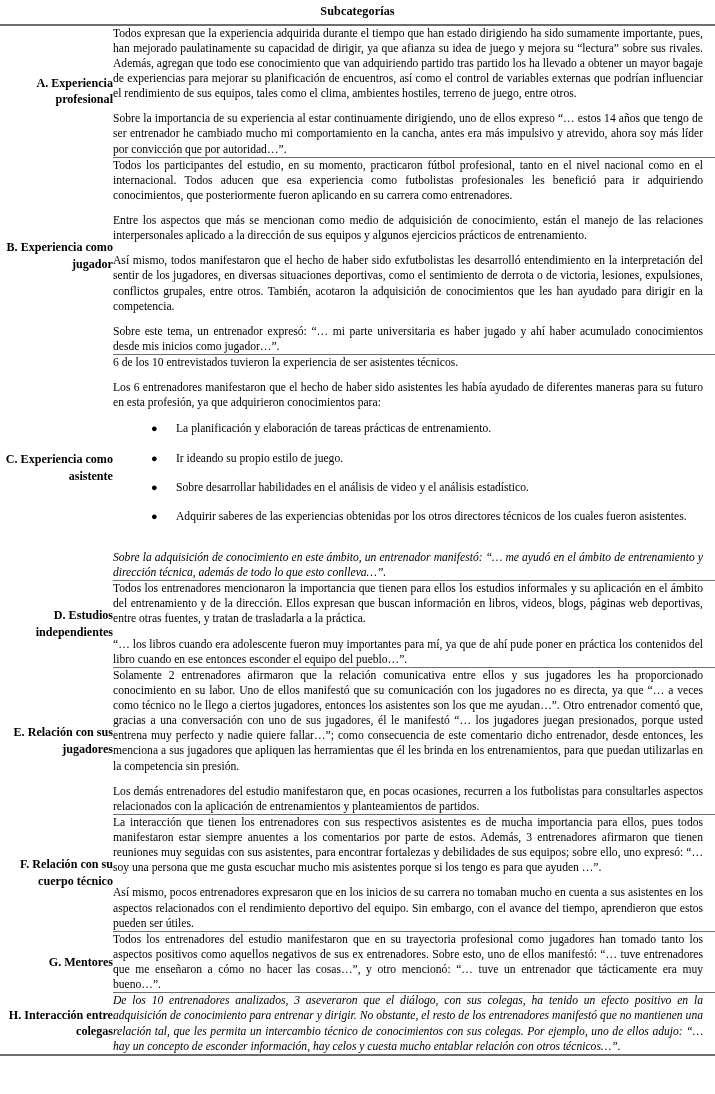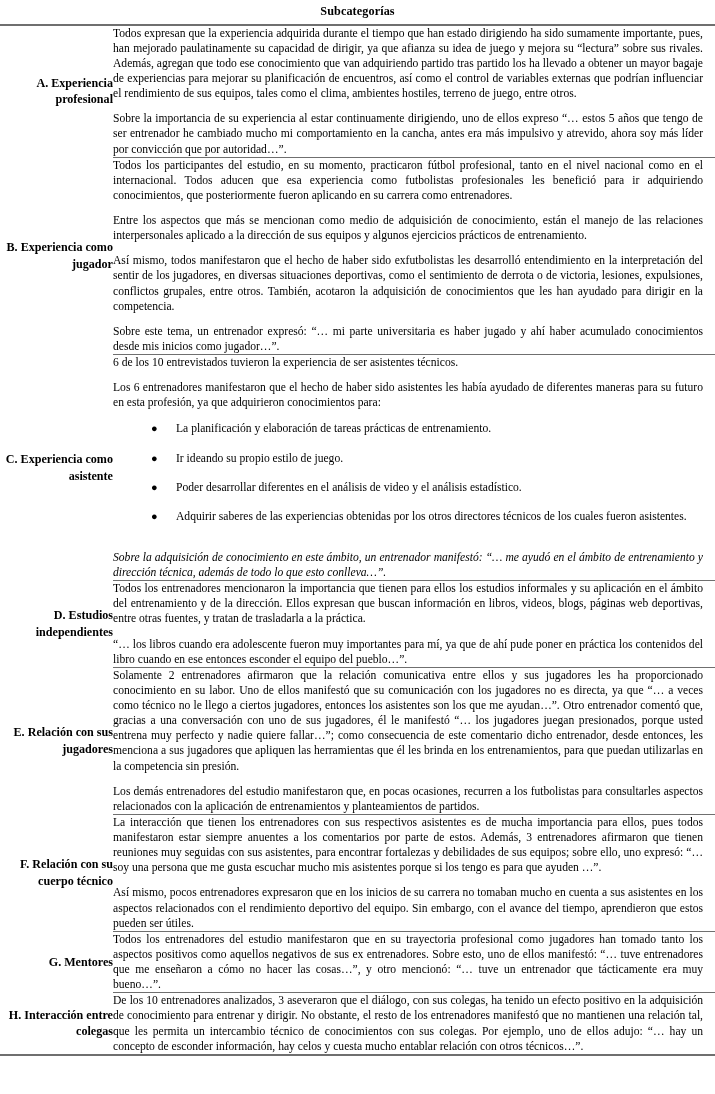--- a/index.html
+++ b/index.html
@@ -62,21 +62,21 @@
   td.body {
     font-size: 11.6px;
     line-height: 1.305;
     text-align: justify;
     text-justify: inter-word;
     padding: 4px 12px 5px 5px;
     border-top: 1.5px solid #6f6f6f;
     vertical-align: middle;
   }
   tr.srow.first > td.body { border-top: none; }
-  tr.srow.last > td.body  { border-bottom: none; }
+  tr.srow.last > td.body  { border-bottom: none; font-style: italic; }
 
   table.matrix tr.closer > td {
     border-top: 2.2px solid #6f6f6f;
     height: 0;
     padding: 0;
     font-size: 0;
     line-height: 0;
   }
 
   p.para {
@@ -120,41 +120,41 @@
     <thead>
       <tr class="hdr-sub">
         <th class="center-head" colspan="2">Subcategorías</th>
       </tr>
     </thead>
     <tbody id="matrix-body">
         <tr class="srow first">
           <td class="label">A. Experiencia profesional</td>
           <td class="body">
             <p class="para">Todos expresan que la experiencia adquirida durante el tiempo que han estado dirigiendo ha sido sumamente importante, pues, han mejorado paulatinamente su capacidad de dirigir, ya que afianza su idea de juego y mejora su “lectura” sobre sus rivales. Además, agregan que todo ese conocimiento que van adquiriendo partido tras partido los ha llevado a obtener un mayor bagaje de experiencias para mejorar su planificación de encuentros, así como el control de variables externas que podrían influenciar el rendimiento de sus equipos, tales como el clima, ambientes hostiles, terreno de juego, entre otros.</p>
-            <p class="para">Sobre la importancia de su experiencia al estar continuamente dirigiendo, uno de ellos expreso “… estos 5 años que tengo de ser entrenador he cambiado mucho mi comportamiento en la cancha, antes era más impulsivo y atrevido, ahora soy más líder por convicción que por autoridad…”.</p>
+            <p class="para">Sobre la importancia de su experiencia al estar continuamente dirigiendo, uno de ellos expreso “… estos 14 años que tengo de ser entrenador he cambiado mucho mi comportamiento en la cancha, antes era más impulsivo y atrevido, ahora soy más líder por convicción que por autoridad…”.</p>
           </td>
         </tr>
         <tr class="srow">
           <td class="label">B. Experiencia como jugador</td>
           <td class="body">
             <p class="para">Todos los participantes del estudio, en su momento, practicaron fútbol profesional, tanto en el nivel nacional como en el internacional. Todos aducen que esa experiencia como futbolistas profesionales les benefició para ir adquiriendo conocimientos, que posteriormente fueron aplicando en su carrera como entrenadores.</p>
             <p class="para">Entre los aspectos que más se mencionan como medio de adquisición de conocimiento, están el manejo de las relaciones interpersonales aplicado a la dirección de sus equipos y algunos ejercicios prácticos de entrenamiento.</p>
             <p class="para">Así mismo, todos manifestaron que el hecho de haber sido exfutbolistas les desarrolló entendimiento en la interpretación del sentir de los jugadores, en diversas situaciones deportivas, como el sentimiento de derrota o de victoria, lesiones, expulsiones, conflictos grupales, entre otros. También, acotaron la adquisición de conocimientos que les han ayudado para dirigir en la competencia.</p>
             <p class="para">Sobre este tema, un entrenador expresó: “… mi parte universitaria es haber jugado y ahí haber acumulado conocimientos desde mis inicios como jugador…”.</p>
           </td>
         </tr>
         <tr class="srow">
           <td class="label">C. Experiencia como asistente</td>
           <td class="body">
             <p class="para">6 de los 10 entrevistados tuvieron la experiencia de ser asistentes técnicos.</p>
             <p class="para">Los 6 entrenadores manifestaron que el hecho de haber sido asistentes les había ayudado de diferentes maneras para su futuro en esta profesión, ya que adquirieron conocimientos para:</p>
             <ul class="bullets">
               <li><span class="bullet-dot">●</span><span>La planificación y elaboración de tareas prácticas de entrenamiento.</span></li>
               <li><span class="bullet-dot">●</span><span>Ir ideando su propio estilo de juego.</span></li>
-              <li><span class="bullet-dot">●</span><span>Poder desarrollar diferentes en el análisis de video y el análisis estadístico.</span></li>
+              <li><span class="bullet-dot">●</span><span>Sobre desarrollar habilidades en el análisis de video y el análisis estadístico.</span></li>
               <li><span class="bullet-dot">●</span><span>Adquirir saberes de las experiencias obtenidas por los otros directores técnicos de los cuales fueron asistentes.</span></li>
             </ul>
             <p class="para" style="margin-top: 26px; font-style: italic;">Sobre la adquisición de conocimiento en este ámbito, un entrenador manifestó: “… me ayudó en el ámbito de entrenamiento y dirección técnica, además de todo lo que esto conlleva…”.</p>
           </td>
         </tr>
         <tr class="srow">
           <td class="label">D. Estudios independientes</td>
           <td class="body">
             <p class="para">Todos los entrenadores mencionaron la importancia que tienen para ellos los estudios informales y su aplicación en el ámbito del entrenamiento y de la dirección. Ellos expresan que buscan información en libros, videos, blogs, páginas web deportivas, entre otras fuentes, y tratan de trasladarla a la práctica.</p>
             <p class="para">“… los libros cuando era adolescente fueron muy importantes para mí, ya que de ahí pude poner en práctica los contenidos del libro cuando en ese entonces esconder el equipo del pueblo…”.</p>

